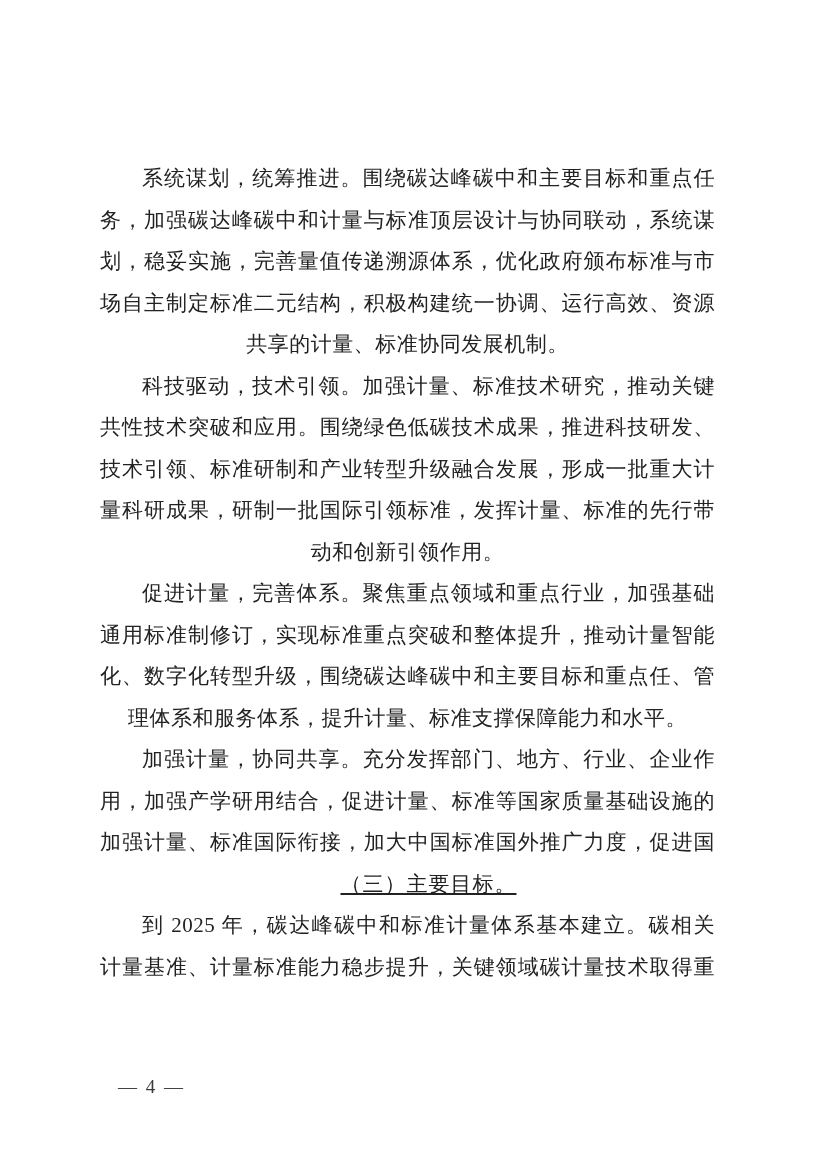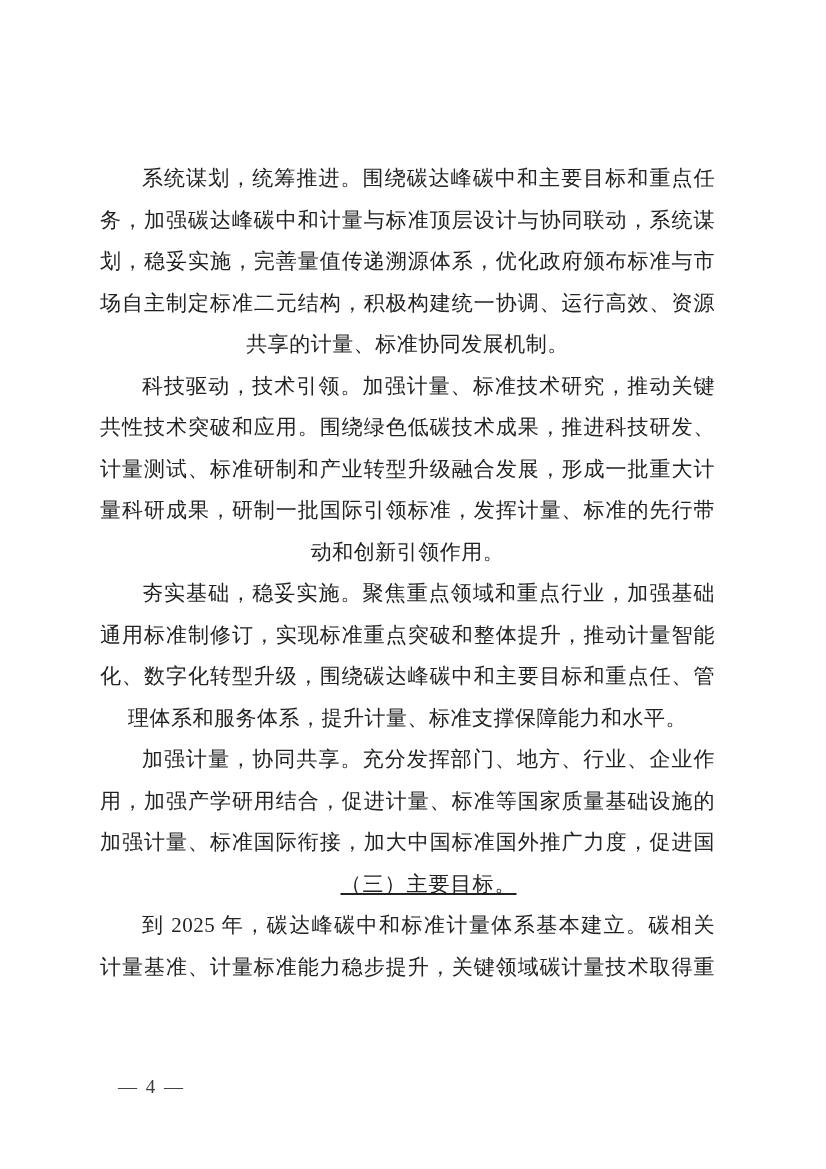--- a/index.html
+++ b/index.html
@@ -73,27 +73,27 @@
       <span class="line j">系统谋划，统筹推进。围绕碳达峰碳中和主要目标和重点任</span>
       <span class="line j">务，加强碳达峰碳中和计量与标准顶层设计与协同联动，系统谋</span>
       <span class="line j">划，稳妥实施，完善量值传递溯源体系，优化政府颁布标准与市</span>
       <span class="line j">场自主制定标准二元结构，积极构建统一协调、运行高效、资源</span>
       <span class="line">共享的计量、标准协同发展机制。</span>
     </p>
 
     <p class="para">
       <span class="line j">科技驱动，技术引领。加强计量、标准技术研究，推动关键</span>
       <span class="line j">共性技术突破和应用。围绕绿色低碳技术成果，推进科技研发、</span>
-      <span class="line j">计量测试、标准研制和产业转型升级融合发展，形成一批重大计</span>
+      <span class="line j">技术引领、标准研制和产业转型升级融合发展，形成一批重大计</span>
       <span class="line j">量科研成果，研制一批国际引领标准，发挥计量、标准的先行带</span>
       <span class="line">动和创新引领作用。</span>
     </p>
 
     <p class="para">
-      <span class="line j">夯实基础，稳妥实施。聚焦重点领域和重点行业，加强基础</span>
+      <span class="line j">促进计量，完善体系。聚焦重点领域和重点行业，加强基础</span>
       <span class="line j">通用标准制修订，实现标准重点突破和整体提升，推动计量智能</span>
       <span class="line j">化、数字化转型升级，围绕碳达峰碳中和主要目标和重点任、管</span>
       <span class="line">理体系和服务体系，提升计量、标准支撑保障能力和水平。</span>
     </p>
 
     <p class="para">
       <span class="line j">加强计量，协同共享。充分发挥部门、地方、行业、企业作</span>
       <span class="line j">用，加强产学研用结合，促进计量、标准等国家质量基础设施的</span>
       <span class="line j">加强计量、标准国际衔接，加大中国标准国外推广力度，促进国</span>
     </p>

